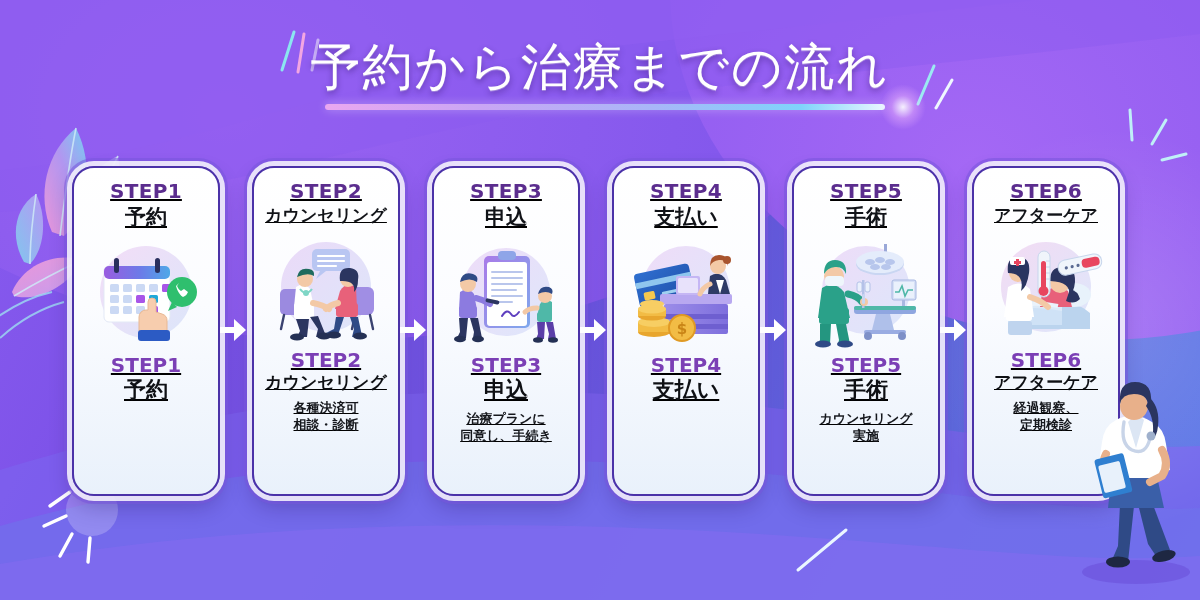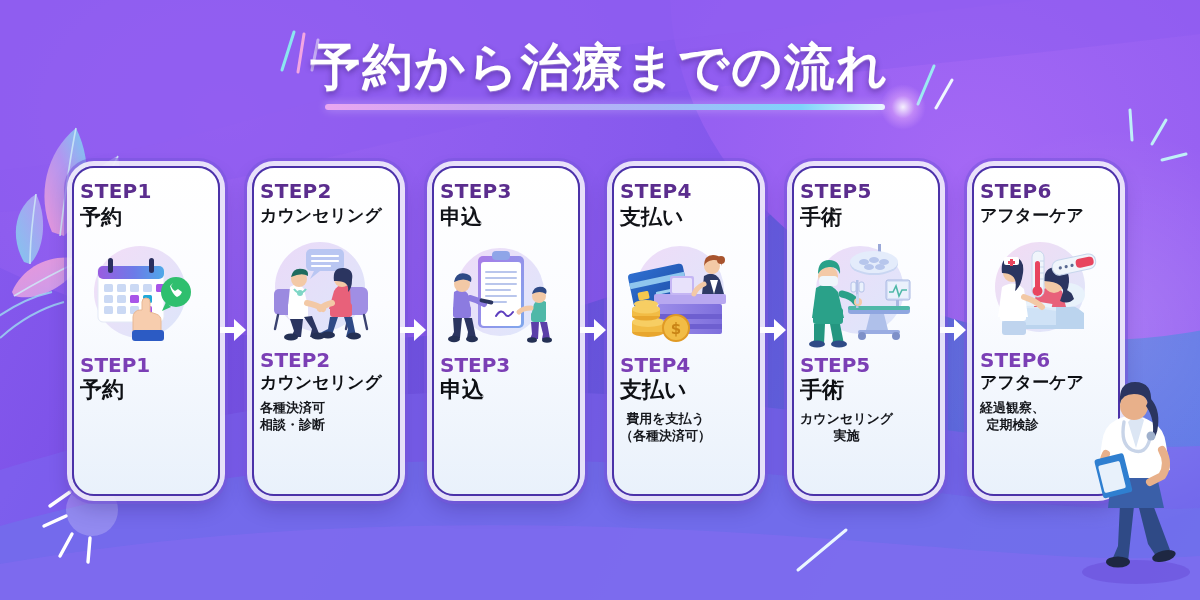--- a/index.html
+++ b/index.html
@@ -33,21 +33,21 @@
   .glow-right{
     position:absolute; right:-120px; top:120px; width:420px; height:420px;
     background:radial-gradient(circle,rgba(255,255,255,.16) 0%,rgba(255,255,255,0) 68%);
     border-radius:50%;
   }
 
   
   .title-wrap{ position:absolute; left:0; top:34px; width:1200px; text-align:center; }
   .title{
     display:inline-block;
-    font-size:50px; font-weight:bold; color:#FFFFFF; letter-spacing:2px;
+    font-size:50px; font-weight:normal; color:#FFFFFF; letter-spacing:2px;
     text-shadow:0 3px 6px rgba(40,10,90,.45), 0 1px 0 rgba(255,255,255,.4);
   }
   .title-rule{
     position:absolute; left:325px; top:104px; width:560px; height:6px; border-radius:3px;
     background:linear-gradient(90deg,#E9A7F0 0%,#C9A6F4 28%,#A9B6F8 58%,#7FD4FB 85%,#EAF7FF 100%);
     box-shadow:0 0 10px rgba(255,255,255,.35);
   }
   .rule-spark{
     position:absolute; left:880px; top:84px; width:46px; height:46px;
     background:radial-gradient(circle,rgba(255,255,255,.9) 0%,rgba(255,200,255,.35) 35%,rgba(255,255,255,0) 70%);
@@ -60,22 +60,22 @@
     display:flex; gap:32px; align-items:stretch;
   }
   .card{
     position:relative;
     width:148px; height:330px;
     border-radius:22px;
     background:linear-gradient(180deg,#FFFFFF 0%,#FBFCFF 42%,#E9F1FB 100%);
     border:2px solid #4B32A8;
     box-shadow:0 0 0 5px rgba(255,255,255,.82), 0 0 0 8px rgba(120,86,220,.55),
                0 10px 22px rgba(38,12,86,.30);
-    display:flex; flex-direction:column; align-items:flex-start;
-    padding:12px 6px 10px; box-sizing:border-box;
+    display:flex; flex-direction:column; align-items:center;
+    padding:12px 6px 10px; box-sizing:border-box;text-decoration:underline;
   }
   .step-top{ font-size:20px; font-weight:bold; color:#5B2D8E; letter-spacing:.3px; line-height:1.15;}
   .title-top{ font-size:21px; font-weight:bold; color:#111318; line-height:1.2; margin-top:2px; white-space:nowrap;}
   .title-top.small{ font-size:17px; }
 
   .icon-box{ width:120px; height:112px; margin:6px 0 2px; position:relative; }
   .icon-box svg{ width:120px; height:112px; display:block; }
 
   .step-bot{ font-size:20px; font-weight:bold; color:#7B3FB5; line-height:1.15; margin-top:4px;}
   .title-bot{ font-size:22px; font-weight:bold; color:#0E1014; line-height:1.2; white-space:nowrap;}
@@ -352,20 +352,22 @@
           <path d="M100,86 l3,12 l-1,5 l8,0 l-3,-17 Z" fill="#5B3FA8"></path>
           <ellipse cx="92" cy="104" rx="5" ry="2.8" fill="#243054"></ellipse>
           <ellipse cx="107" cy="104" rx="5" ry="2.8" fill="#243054"></ellipse>
           <circle cx="99" cy="60" r="7" fill="#F3C9A6"></circle>
           <path d="M92,58 q2,-9 11,-7 q5,2 3,7 q-6,-4 -14,0 Z" fill="#2F4A86"></path>
           <path d="M91,72 q-8,0 -12,4" stroke="#F3C9A6" stroke-width="5" fill="none" stroke-linecap="round"></path>
         </svg>
       </div>
       <div class="step-bot">STEP3</div>
       <div class="title-bot">申込</div>
+      <div class="desc">治療プランに
+同意し、手続き</div>
       <svg class="arrow" viewBox="0 0 26 28">
         <path d="M0,11 L14,11 L14,3 L26,14 L14,25 L14,17 L0,17 Z" fill="#FFFFFF"></path>
       </svg>
     </div>
 
     <div class="card">
       <div class="step-top">STEP4</div>
       <div class="title-top">支払い</div>
       <div class="icon-box">
         <svg viewBox="0 0 120 112">
@@ -412,22 +414,20 @@
             <rect x="12" y="73" width="28" height="7" fill="#F2BC45"></rect>
             <ellipse cx="26" cy="73" rx="14" ry="4.5" fill="#F7CE63"></ellipse>
             <ellipse cx="26" cy="68" rx="12" ry="4" fill="#F7CE63"></ellipse>
           </g>
           <circle cx="56" cy="92" r="13" fill="#F2BC45" stroke="#E09A24" stroke-width="2"></circle>
           <text x="56" y="98" font-size="15" font-weight="bold" text-anchor="middle" fill="#C98416" font-family="DejaVu Sans, sans-serif">$</text>
         </svg>
       </div>
       <div class="step-bot">STEP4</div>
       <div class="title-bot">支払い</div>
-      <div class="desc">費用を支払う
-（各種決済可）</div>
       <svg class="arrow" viewBox="0 0 26 28">
         <path d="M0,11 L14,11 L14,3 L26,14 L14,25 L14,17 L0,17 Z" fill="#FFFFFF"></path>
       </svg>
     </div>
 
     <div class="card">
       <div class="step-top">STEP5</div>
       <div class="title-top">手術</div>
       <div class="icon-box">
         <svg viewBox="0 0 120 112">

